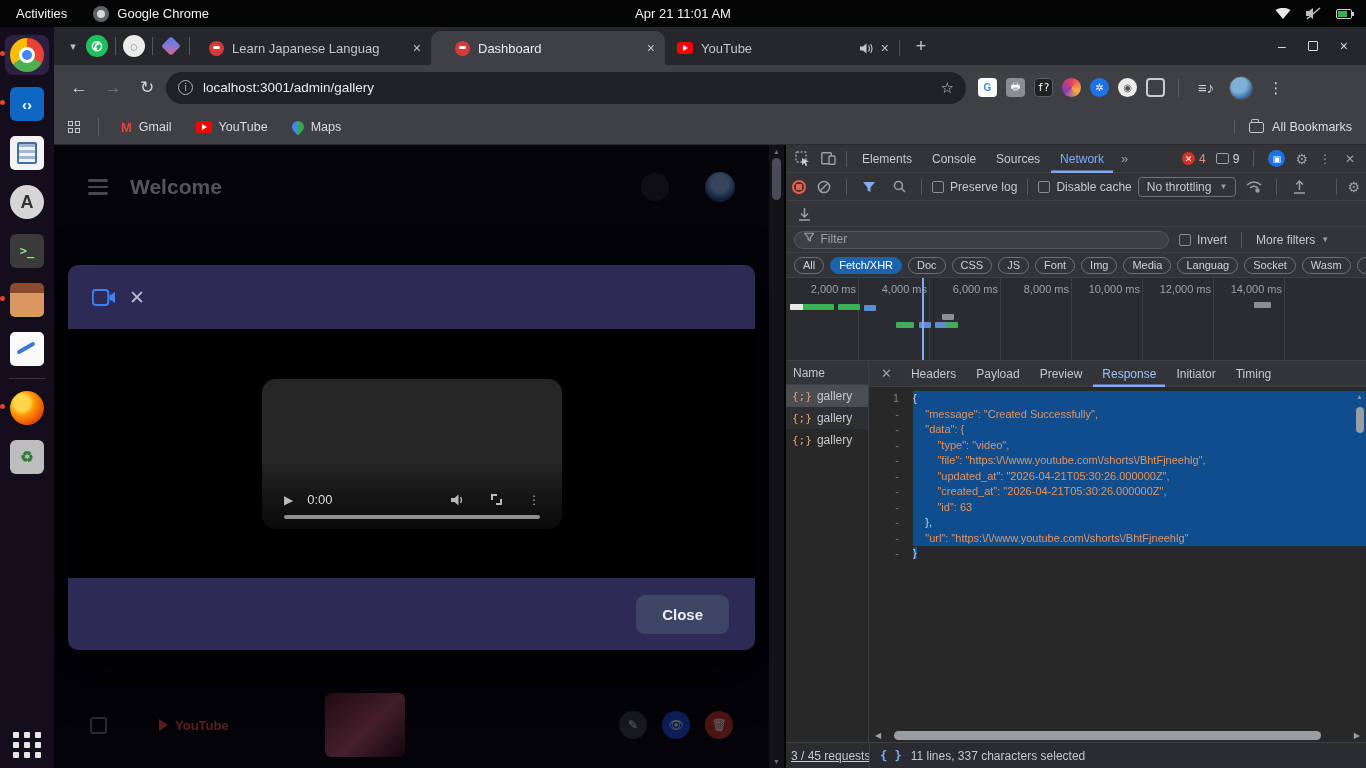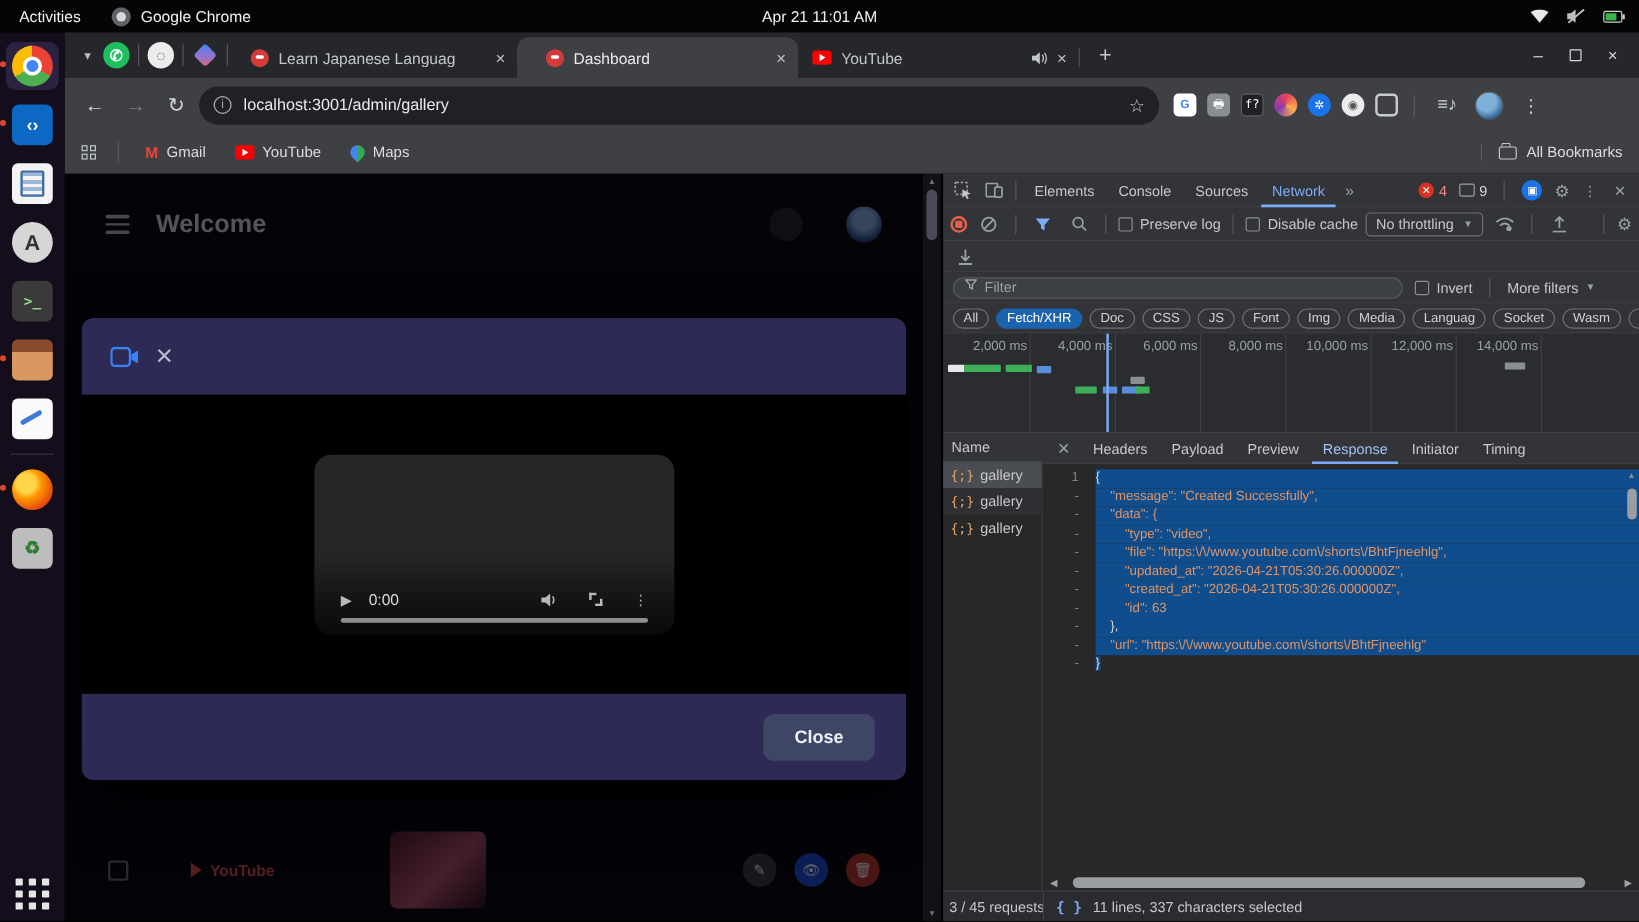--- a/index.html
+++ b/index.html
@@ -211,21 +211,21 @@
   .code-line.selch .code b{font-weight:normal;background:#0f4d8c;}
   .vscroll{position:absolute;right:1px;top:2px;width:11px;display:flex;flex-direction:column;align-items:center;}
   .vscroll .arr{color:#8a8d91;font-size:7px;}
   .vscroll .thumb{width:8px;height:26px;background:#9a9da1;border-radius:4px;margin-top:2px;}
   .hscroll{height:14px;display:flex;align-items:center;padding:0 3px;flex:none;}
   .hscroll .arr{color:#9aa0a6;font-size:8px;padding:0 3px;}
   .hscroll .track{flex:1;height:9px;position:relative;}
   .hscroll .thumb{position:absolute;left:10px;right:30px;top:0;height:9px;background:#9a9da1;border-radius:5px;}
 
   .dt-status{height:26px;border-top:1px solid #3c3f43;background:#2b2c2f;display:flex;align-items:center;flex:none;}
-  .status-left{width:84px;flex:none;overflow:hidden;white-space:nowrap;padding-left:5px;color:#c7c7cc;border-right:1px solid #3c3f43;height:100%;display:flex;align-items:center;}
+  .status-left{width:84px;flex:none;overflow:hidden;white-space:nowrap;padding-left:5px;color:#c7c7cc;border-right:1px solid #3c3f43;height:100%;display:flex;align-items:center;text-decoration:underline;}
   .status-right{display:flex;align-items:center;gap:9px;padding-left:10px;color:#c7c7cc;white-space:nowrap;overflow:hidden;}
   .fmt-ico{color:#7cacf8;font-family:"DejaVu Sans Mono",monospace;font-weight:bold;font-size:12px;}
 
   svg{display:block;}
 </style>
 </head>
 <body>
 
 <div id="screen">
 

